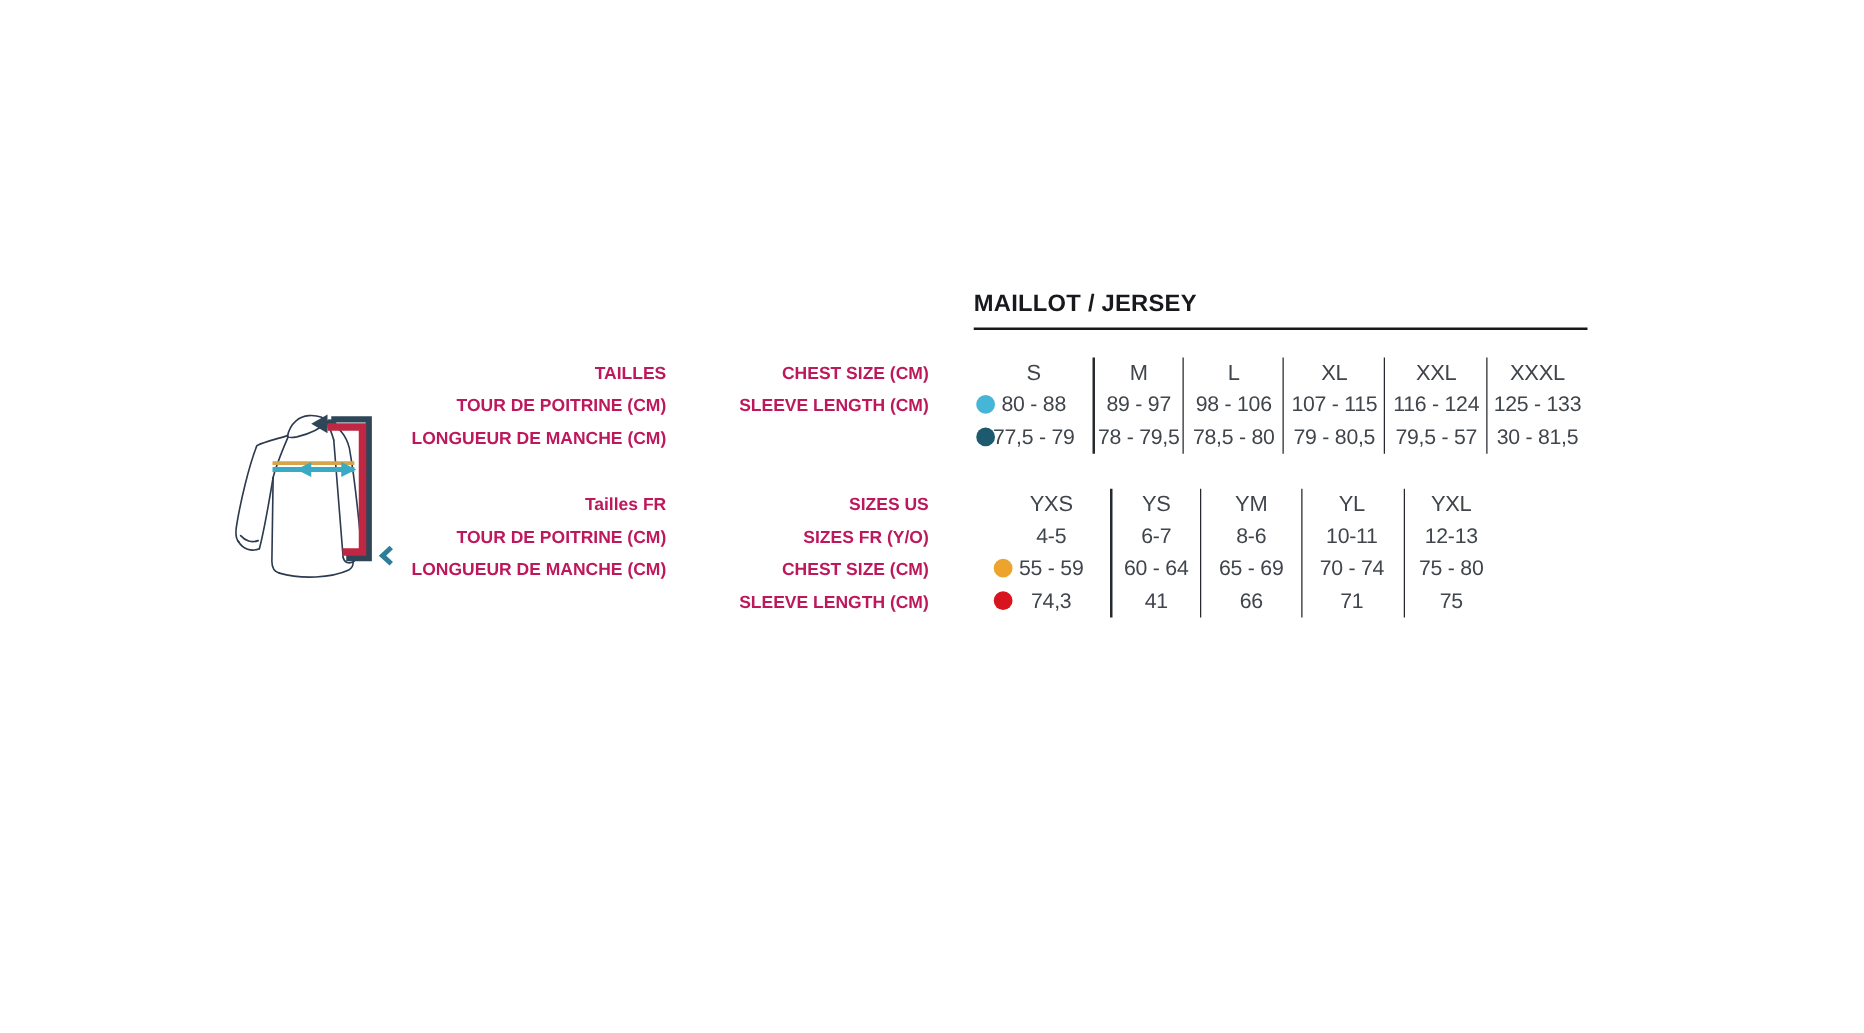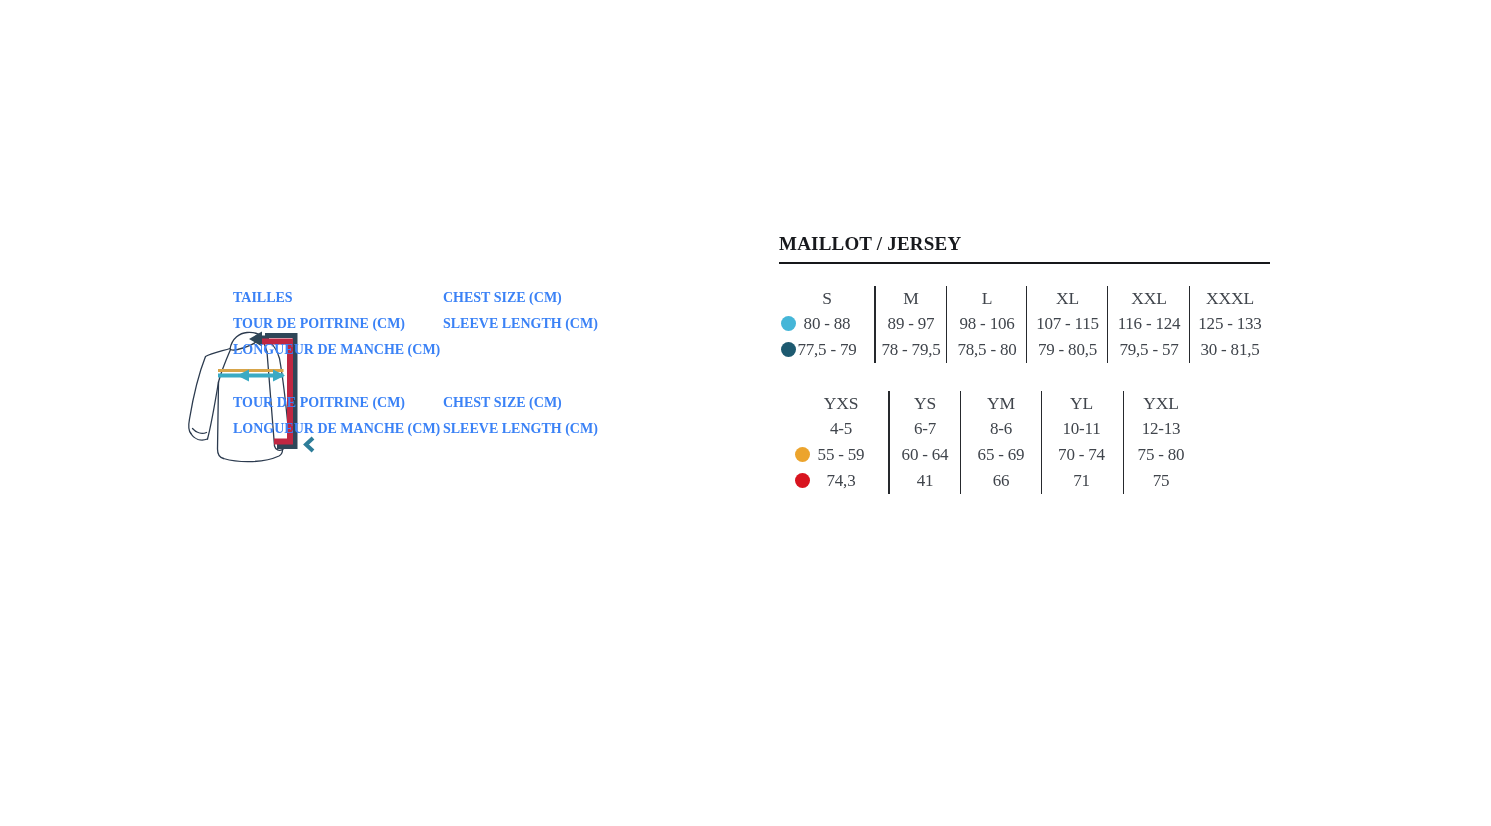--- a/index.html
+++ b/index.html
@@ -1,28 +1,28 @@
 <!DOCTYPE html>
 <html><head>
 <meta charset="utf-8">
 <style>
   html,body{margin:0;padding:0;background:#fff;}
   .canvas{
     position:relative;width:1491px;height:821px;background:#ffffff;overflow:hidden;
-    font-family:Liberation Serif, serif;color:#17191d;
+    font-family:Liberation Sans, sans-serif;color:#17191d;
   }
   
   .jersey{position:absolute;left:185px;top:300px;width:135px;height:182px;}
   
   .title{position:absolute;left:779px;top:233px;font-size:19px;font-weight:bold;
          letter-spacing:.2px;color:#17191d;white-space:nowrap;}
   .rule{position:absolute;left:779px;top:262px;width:491px;height:2px;background:#16181b;}
   
-  .lblcol{position:absolute;width:300px;font-size:14px;font-weight:bold;
-          line-height:26px;color:#3b82f6;}
+  .lblcol{position:absolute;width:300px;text-align:right;font-size:14px;font-weight:bold;
+          line-height:26px;color:#be185d;}
   .lblcol .lbl{height:26px;white-space:nowrap;}
   .fr{left:233px;}
   .en{left:443px;}
   .row-a{top:285px;}
   .row-y{top:390px;}
   
   .table{position:absolute;font-size:17px;color:#40454c;letter-spacing:-.2px;}
   .adult{left:779px;top:285px;width:491px;height:78px;
          display:grid;grid-template-columns:96px 72px 80px 81px 82px 80px;grid-auto-rows:26px;}
   .youth{left:793px;top:390px;width:407px;height:104px;
@@ -80,25 +80,28 @@
     <div class="lbl">TOUR DE POITRINE (CM)</div>
     <div class="lbl">LONGUEUR DE MANCHE (CM)</div>
   </div>
 
   <div class="lblcol en row-a">
     <div class="lbl">CHEST SIZE (CM)</div>
     <div class="lbl">SLEEVE LENGTH (CM)</div>
   </div>
 
   <div class="lblcol fr row-y">
+    <div class="lbl">Tailles FR</div>
     <div class="lbl">TOUR DE POITRINE (CM)</div>
     <div class="lbl">LONGUEUR DE MANCHE (CM)</div>
   </div>
 
   <div class="lblcol en row-y">
+    <div class="lbl">SIZES US</div>
+    <div class="lbl">SIZES FR (Y/O)</div>
     <div class="lbl">CHEST SIZE (CM)</div>
     <div class="lbl">SLEEVE LENGTH (CM)</div>
   </div>
 
   <div class="table adult">
     <div class="cell hd">S</div>
     <div class="cell hd">M</div>
     <div class="cell hd">L</div>
     <div class="cell hd">XL</div>
     <div class="cell hd">XXL</div>

